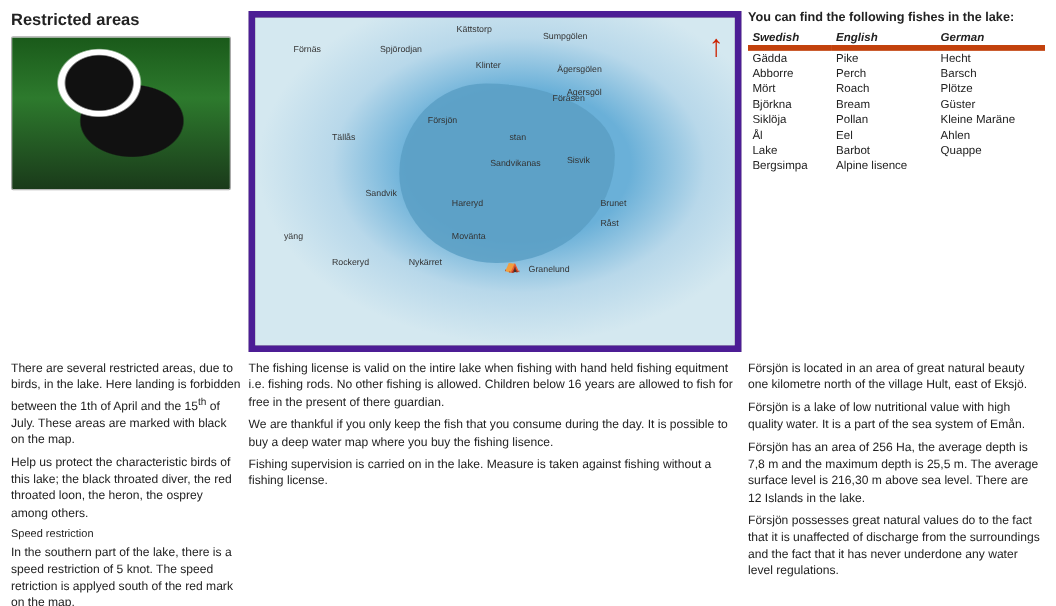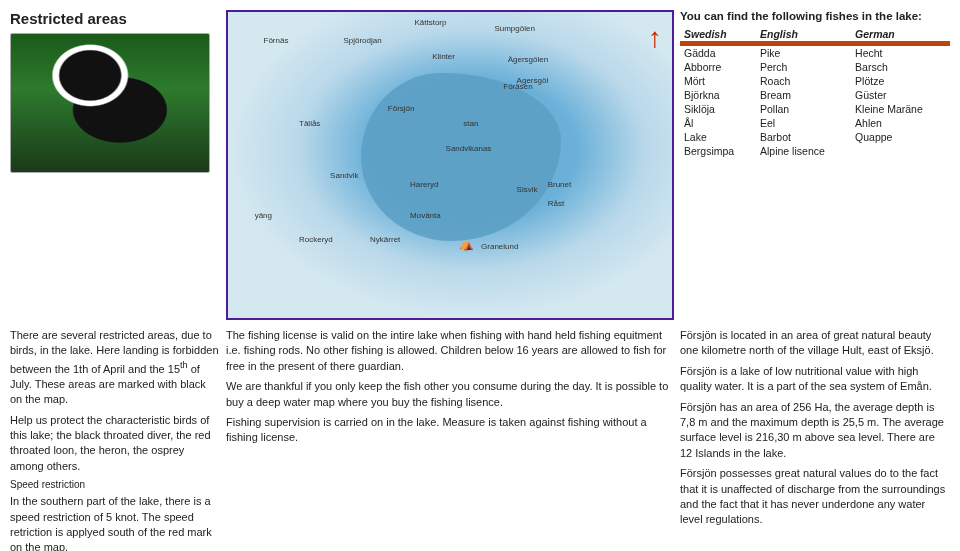--- a/index.html
+++ b/index.html
@@ -54,21 +54,21 @@
     }
     
     .col-map {
       flex: 1;
       min-width: 0;
     }
     .map-container {
       width: 100%;
       height: 310px;
       background: #a3a3a3;
-      border: 2px solid #4c1d95;
+      border: 6px solid #4c1d95;
       position: relative;
       overflow: hidden;
     }
     .map-bg {
       width: 100%;
       height: 100%;
       background:
         radial-gradient(ellipse at 55% 45%, #6ab0d8 30%, #b8d8ea 50%, #d4e8f0 70%);
       position: relative;
     }
@@ -177,21 +177,21 @@
           <div class="map-label" style="top:8%;left:8%;">Förnäs</div>
           <div class="map-label" style="top:8%;left:26%;">Spjörodjan</div>
           <div class="map-label" style="top:13%;left:46%;">Klinter</div>
           <div class="map-label" style="top:14%;left:63%;">Ägersgölen</div>
           <div class="map-label" style="top:21%;left:65%;">Agersgöl</div>
           <div class="map-label" style="top:30%;left:36%;">Försjön</div>
           <div class="map-label" style="top:23%;left:62%;">Föräsen</div>
           <div class="map-label" style="top:35%;left:16%;">Tällås</div>
           <div class="map-label" style="top:35%;left:53%;">stan</div>
           <div class="map-label" style="top:43%;left:49%;">Sandvikanas</div>
-          <div class="map-label" style="top:42%;left:65%;margin-top:44px;">Sisvik</div>
+          <div class="map-label" style="top:42%;left:65%;">Sisvik</div>
           <div class="map-label" style="top:52%;left:23%;">Sandvik</div>
           <div class="map-label" style="top:55%;left:41%;">Hareryd</div>
           <div class="map-label" style="top:55%;left:72%;">Brunet</div>
           <div class="map-label" style="top:61%;left:72%;">Råst</div>
           <div class="map-label" style="top:65%;left:6%;">yäng</div>
           <div class="map-label" style="top:65%;left:41%;">Movänta</div>
           <div class="map-label" style="top:73%;left:32%;">Nykärret</div>
           <div class="map-label" style="top:73%;left:16%;">Rockeryd</div>
           <div class="map-label" style="top:75%;left:57%;">Granelund</div>
 
@@ -262,21 +262,21 @@
 
     <div class="col-bottom-left">
       <p>There are several restricted areas, due to birds, in the lake. Here landing is forbidden between the 1th of April and the 15<sup>th</sup> of July. These areas are marked with black on the map.</p>
       <p>Help us protect the characteristic birds of this lake; the black throated diver, the red throated loon, the heron, the osprey among others.</p>
       <div class="section-title">Speed restriction</div>
       <p>In the southern part of the lake, there is a speed restriction of 5 knot. The speed retriction is applyed south of the red mark on the map.</p>
     </div>
 
     <div class="col-bottom-mid">
       <p>The fishing license is valid on the intire lake when fishing with hand held fishing equitment i.e. fishing rods. No other fishing is allowed. Children below 16 years are allowed to fish for free in the present of there guardian.</p>
-      <p>We are thankful if you only keep the fish other you consume during the day. It is possible to buy a deep water map where you buy the fishing lisence.</p>
+      <p>We are thankful if you only keep the fish that you consume during the day. It is possible to buy a deep water map where you buy the fishing lisence.</p>
       <p>Fishing supervision is carried on in the lake. Measure is taken against fishing without a fishing license.</p>
     </div>
 
     <div class="col-bottom-right">
       <p>Försjön is located in an area of great natural beauty one kilometre north of the village Hult, east of Eksjö.</p>
       <p>Försjön is a lake of low nutritional value with high quality water. It is a part of the sea system of Emån.</p>
       <p>Försjön has an area of 256 Ha, the average depth is 7,8 m and the maximum depth is 25,5 m. The average surface level is 216,30 m above sea level. There are 12 Islands in the lake.</p>
       <p>Försjön possesses great natural values do to the fact that it is unaffected of discharge from the surroundings and the fact that it has never underdone any water level regulations.</p>
     </div>
   </div>

